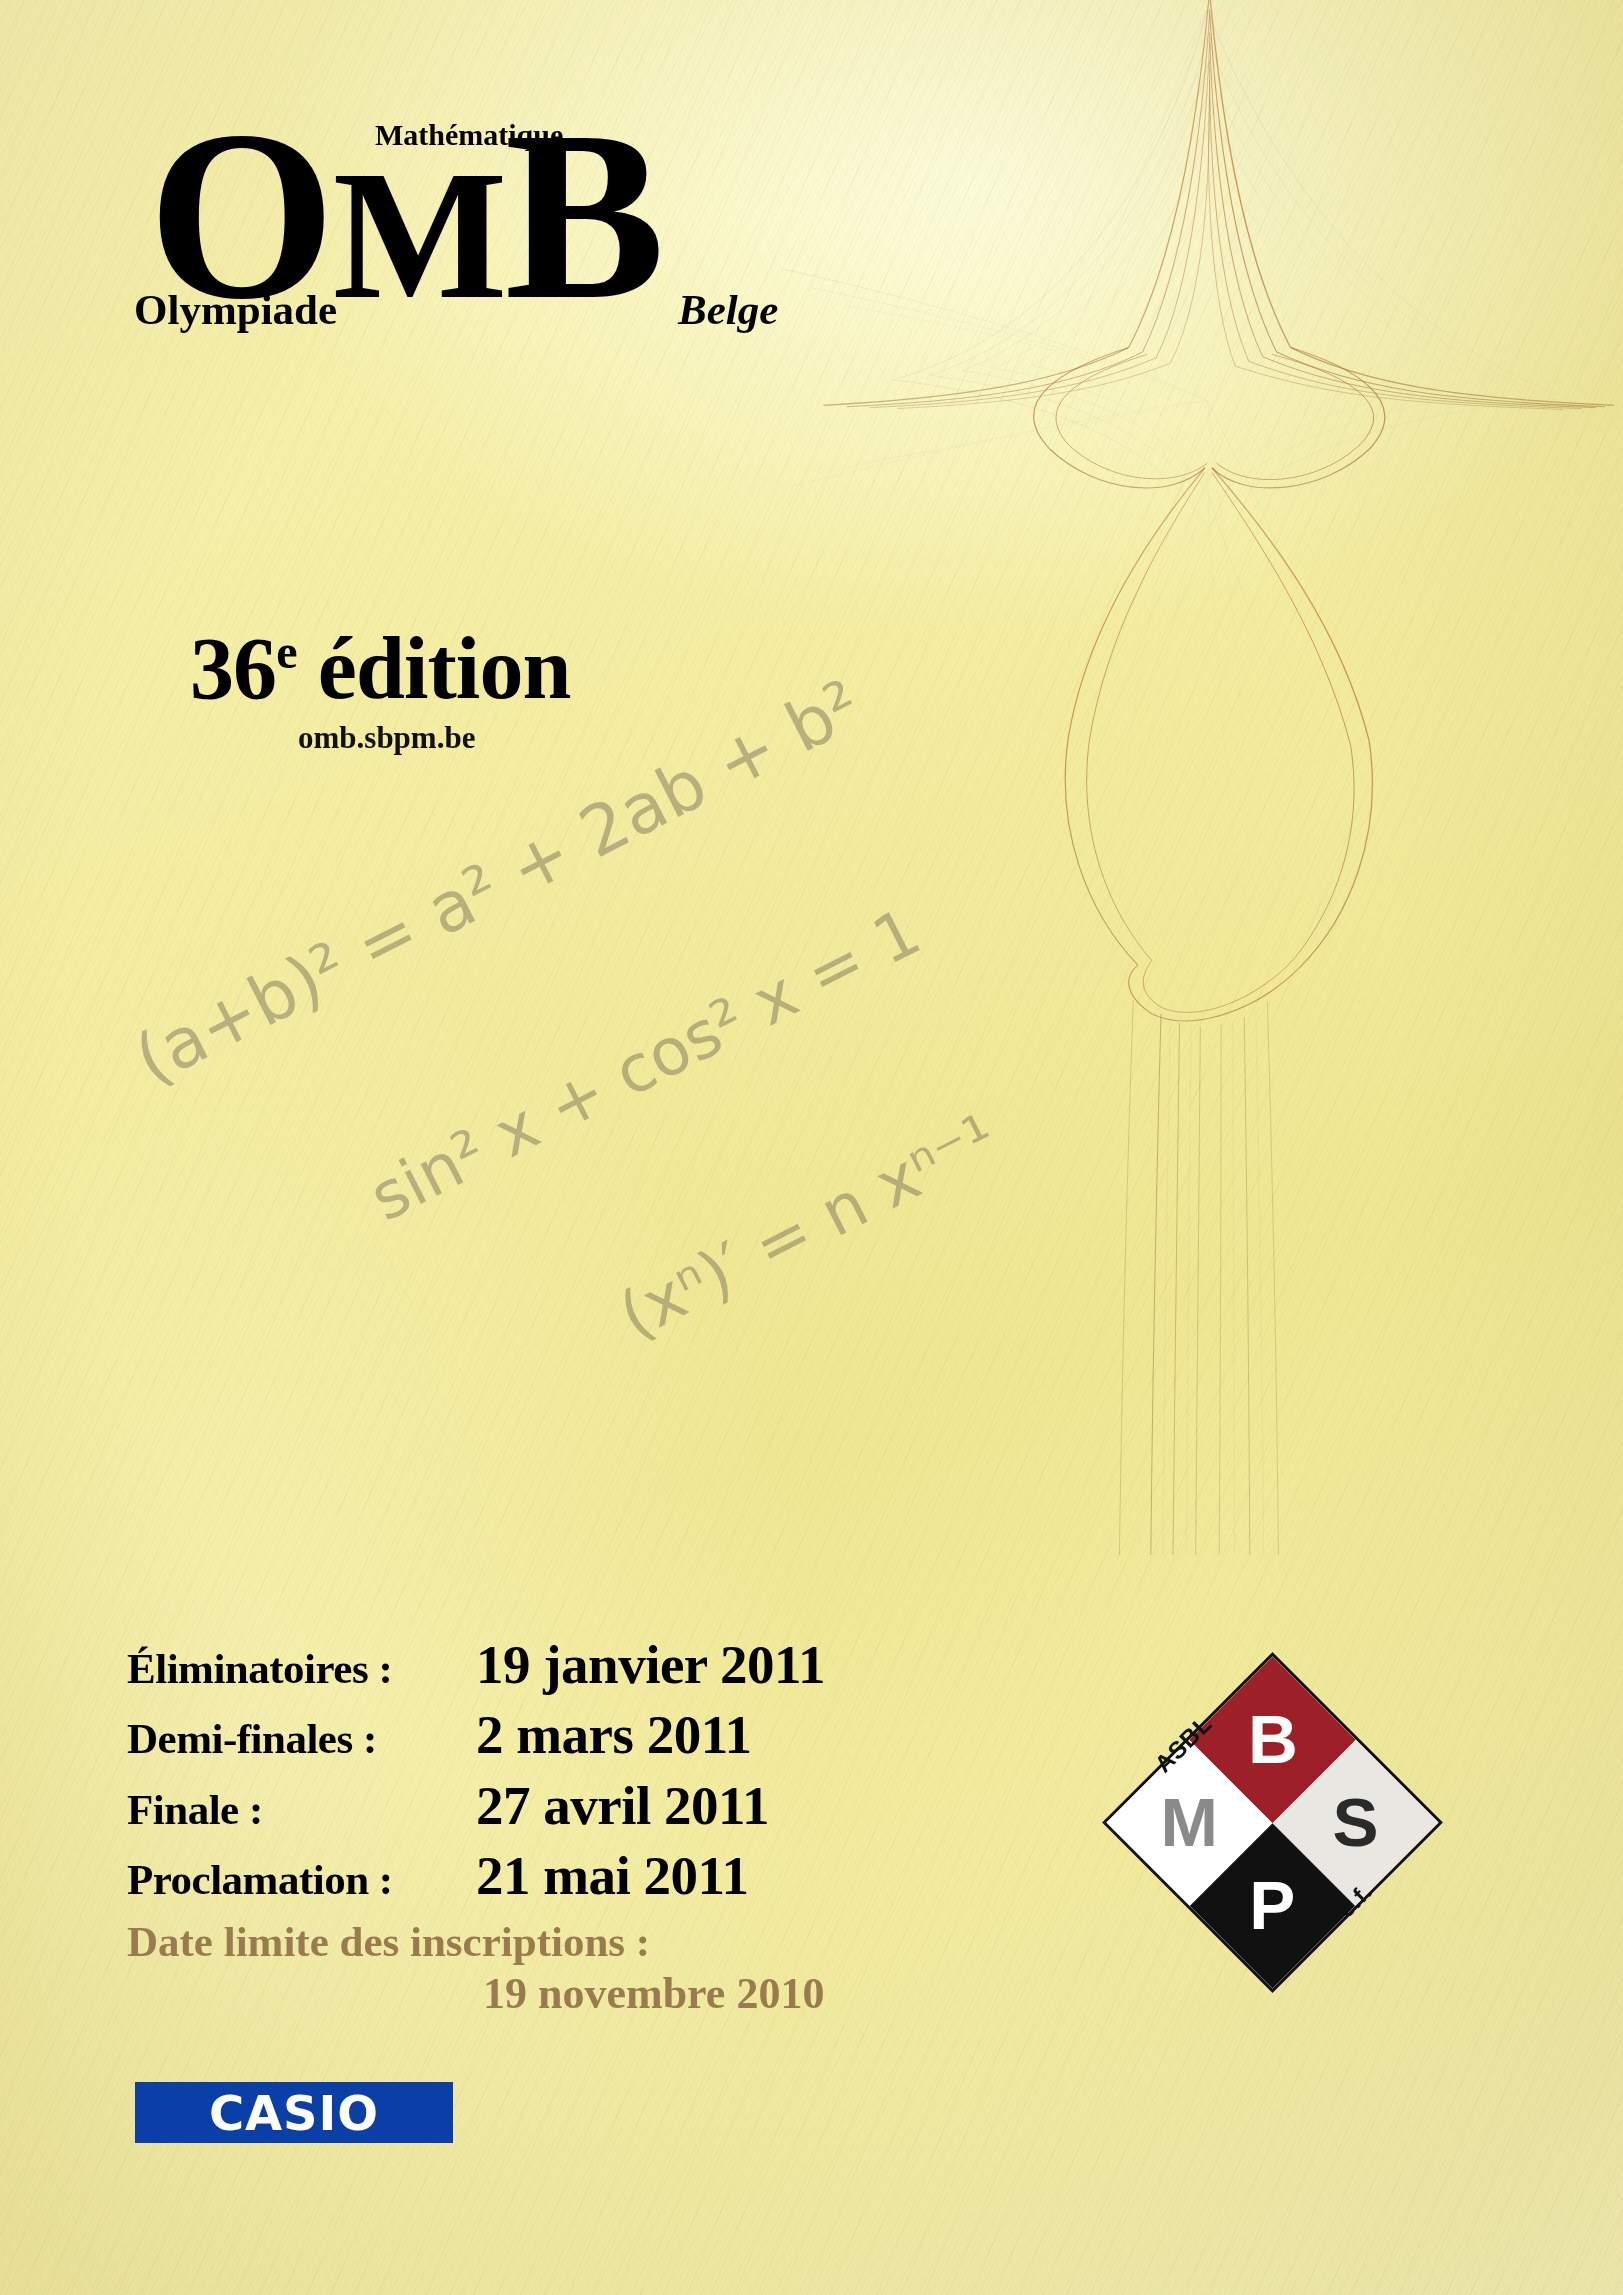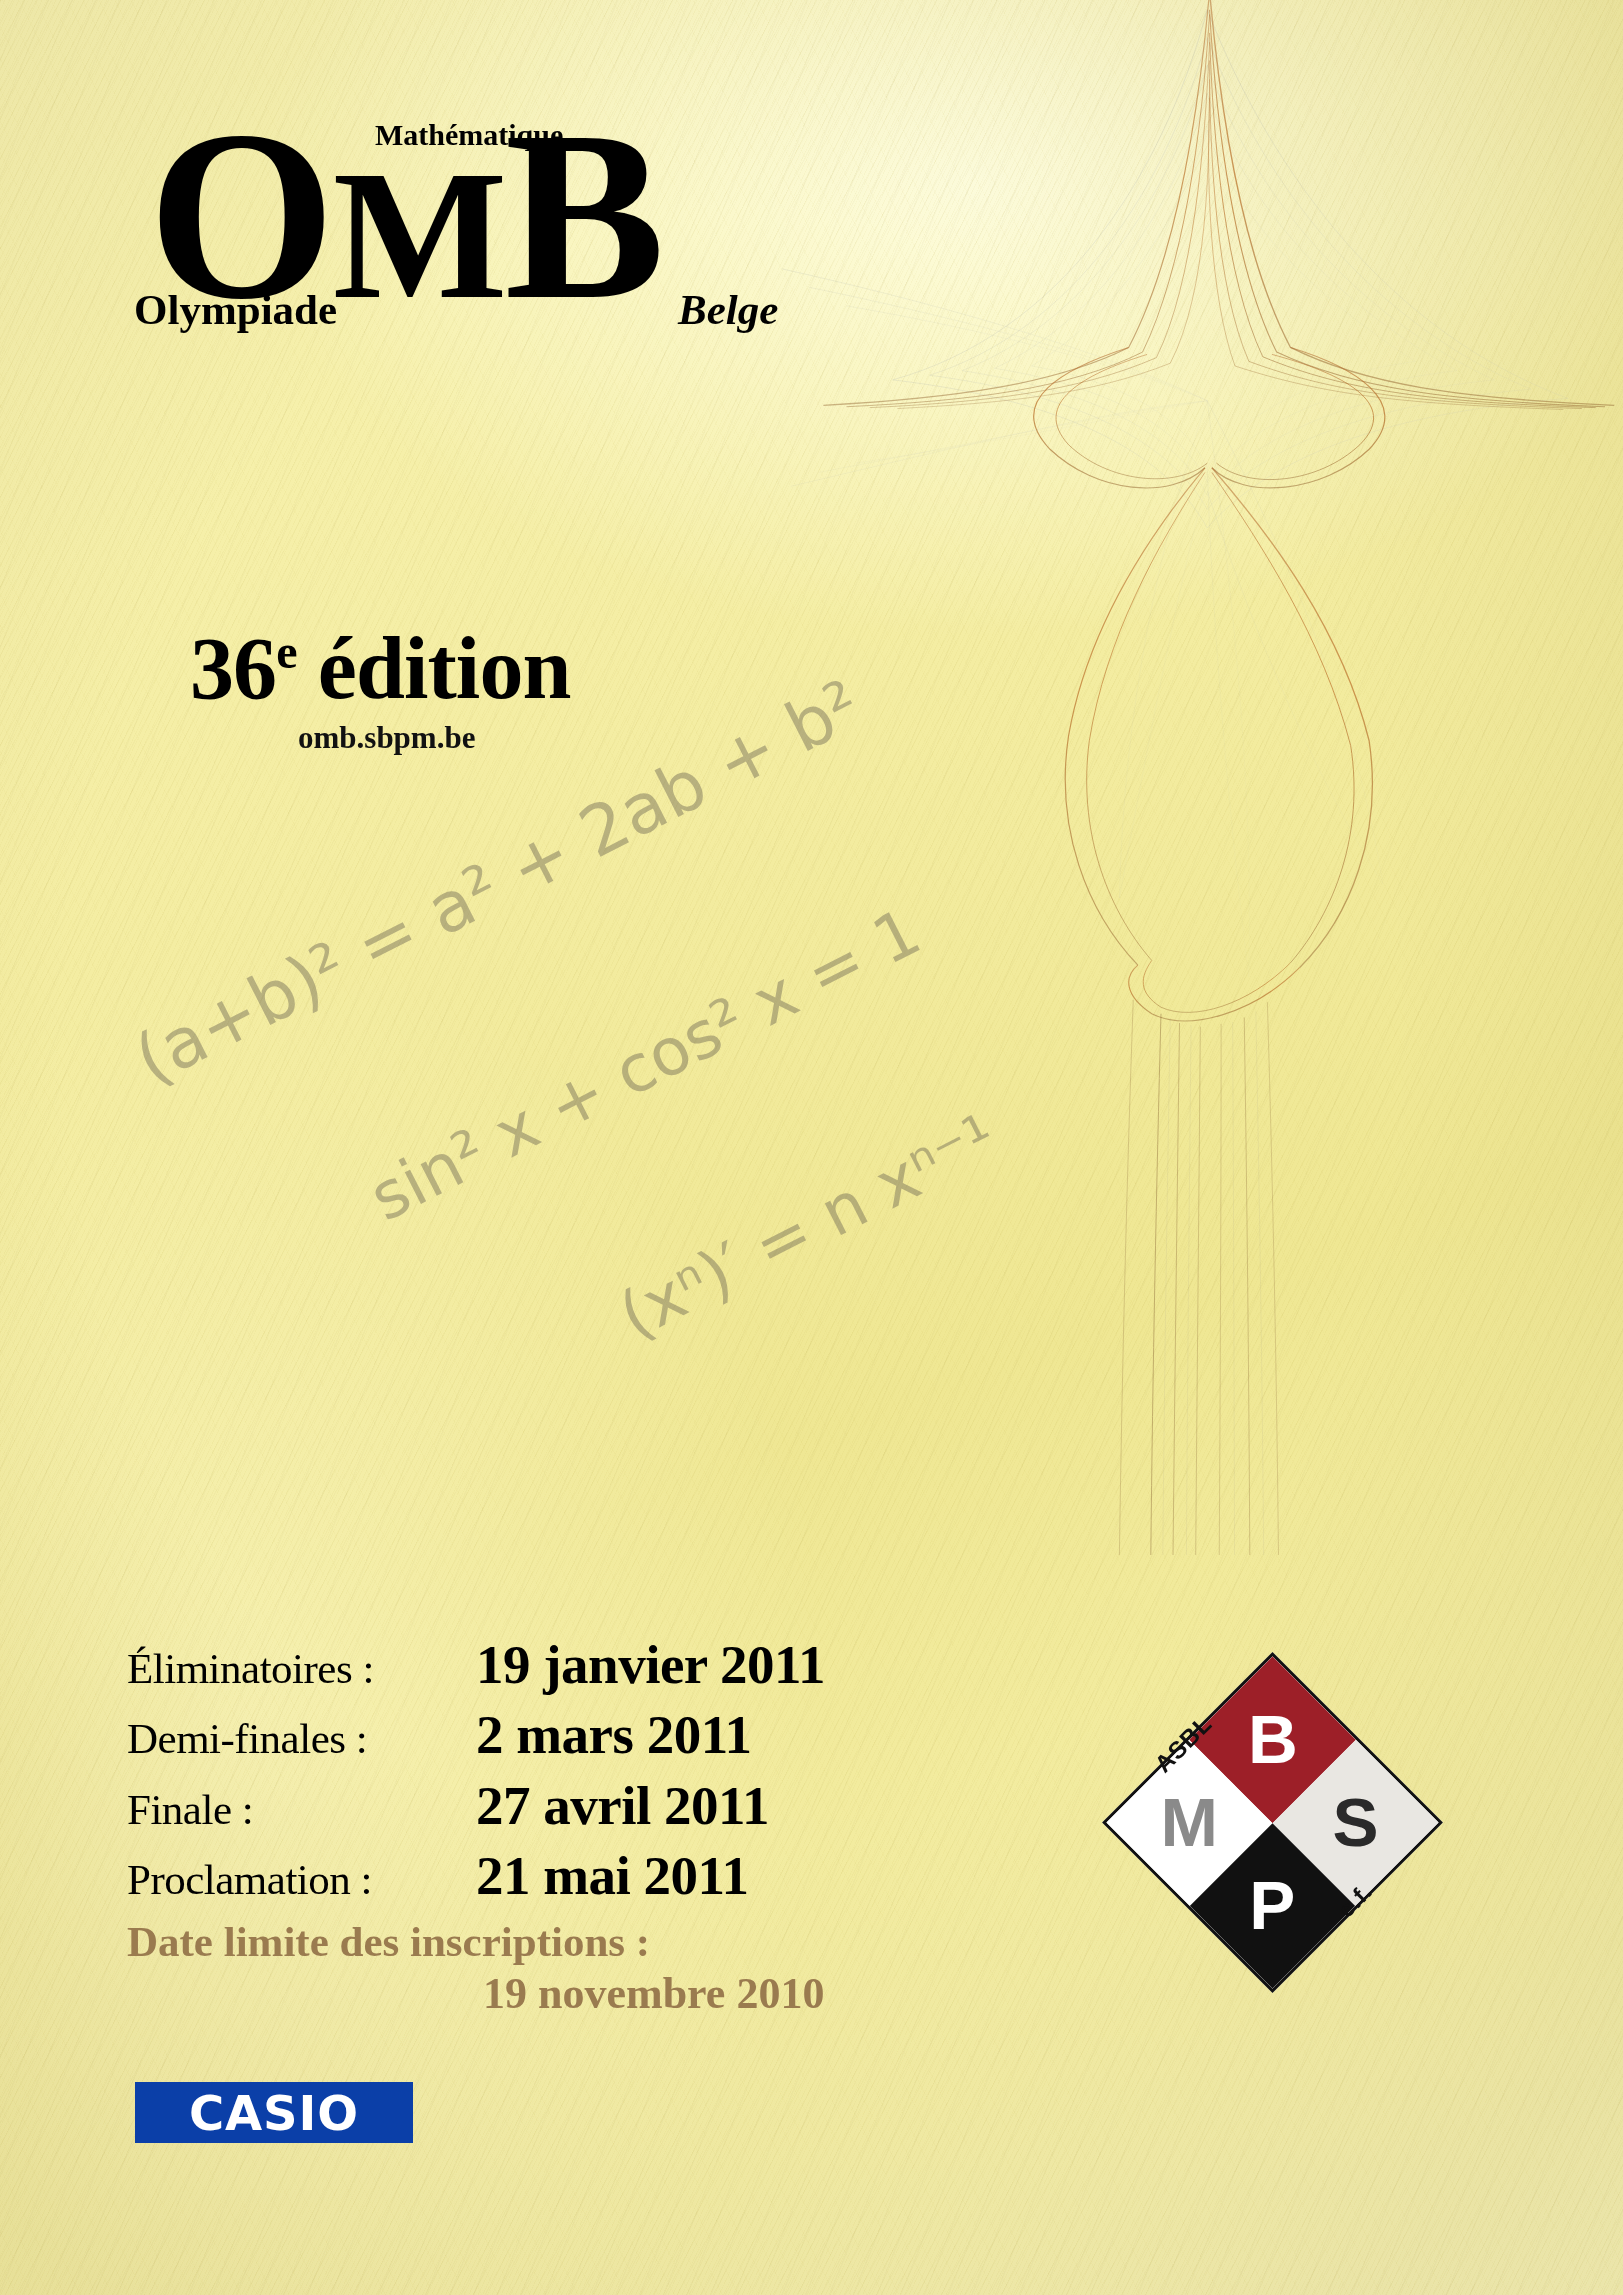--- a/index.html
+++ b/index.html
@@ -155,21 +155,21 @@
     color: #000;
   }
   .date-row {
     display: flex;
     align-items: baseline;
     margin-bottom: 7.4px;
   }
   .date-label {
     width: 349px;
     font-size: 43px;
-    font-weight: 400;
+    font-weight: 700;
     letter-spacing: -0.5px;
   }
   .date-value {
     font-size: 55px;
     font-weight: 700;
     letter-spacing: -0.5px;
   }
   .deadline {
     margin-top: 10.2px;
     color: #9a7b4f;
@@ -183,21 +183,21 @@
     margin-left: 356px;
     font-size: 44px;
     font-weight: 700;
   }
 
   
   .casio {
     position: absolute;
     left: 135px;
     top: 2082px;
-    width: 278px;
+    width: 318px;
     height: 61px;
     background: #0b3fa8;
     display: flex;
     align-items: center;
     justify-content: center;
   }
   .casio span {
     color: #ffffff;
     font-family: "DejaVu Sans", sans-serif;
     font-size: 48px;

